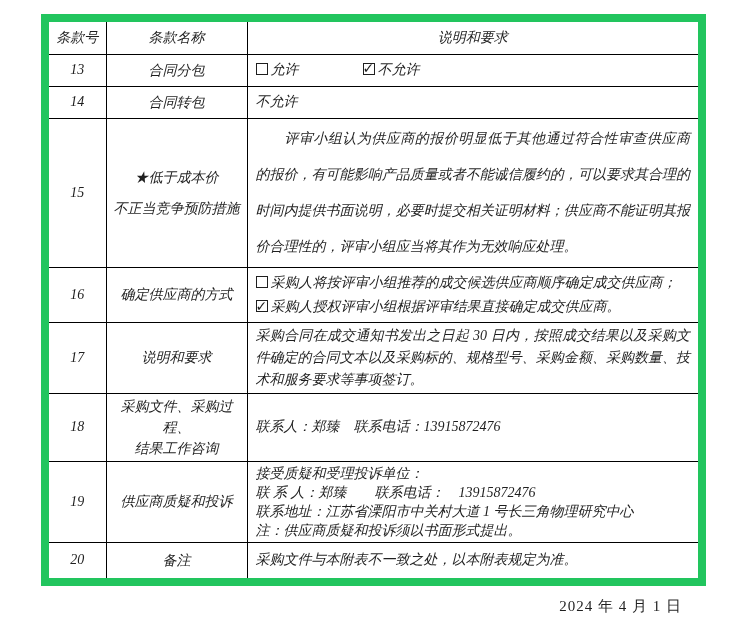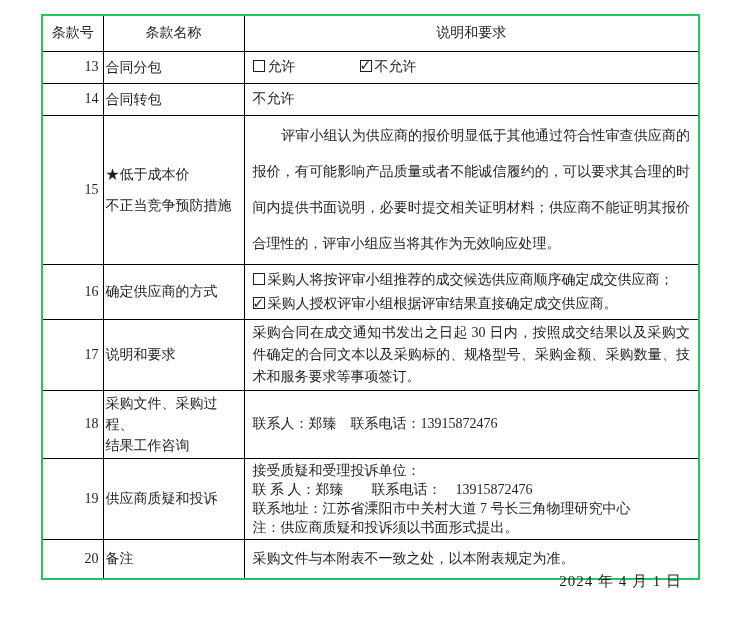--- a/index.html
+++ b/index.html
@@ -13,34 +13,35 @@
     position: relative;
     overflow: hidden;
   }
   .doc-table {
     position: absolute;
     left: 41px;
     top: 14px;
     width: 657px;
     border-collapse: collapse;
     table-layout: fixed;
-    border: 2px solid #22c55e;
+    border: 8px solid #22c55e;
+    font-style: italic;
   }
   .doc-table th, .doc-table td {
     border: 1px solid #000;
     font-size: 14px;
     font-weight: normal;
     vertical-align: middle;
     padding: 2px 4px;
     overflow: hidden;
   }
   .doc-table thead tr { height: 36px; }
   .doc-table th { text-align: center; }
-  td.c-id { text-align: right; }
-  td.c-name { padding: 2px 2px; }
+  td.c-id { text-align: center; }
+  td.c-name { text-align: center; padding: 2px 2px; }
   td.c-desc { text-align: left; padding: 2px 8px; }
   
   tbody tr:nth-child(1) { height: 32px; }
   tbody tr:nth-child(2) { height: 32px; }
   tbody tr:nth-child(3) { height: 126px; }
   tbody tr:nth-child(4) { height: 55px; }
   tbody tr:nth-child(5) { height: 67px; }
   tbody tr:nth-child(6) { height: 43px; }
   tbody tr:nth-child(7) { height: 80px; }
   tbody tr:nth-child(8) { height: 40px; }
@@ -74,21 +75,21 @@
   .cbx .mark {
     position: absolute;
     left: -1px;
     top: -7px;
     font-size: 14px;
     font-family: "DejaVu Sans", sans-serif;
     color: #1f1f1f;
   }
   .doc-date {
     position: absolute;
-    top: 572px;
+    top: 597px;
     right: 62px;
     font-size: 15px;
     letter-spacing: 1px;
   }
 </style>
 </head>
 <body>
 
 <table class="doc-table">
   <colgroup>
@@ -162,21 +163,21 @@
         </td>
       </tr>
       <tr>
         <td class="c-id">19</td>
         <td class="c-name">
           <div class="nline">供应商质疑和投诉</div>
         </td>
         <td class="c-desc">
           <div class="ln tight">接受质疑和受理投诉单位：</div>
           <div class="ln tight">联 系 人：郑臻　　联系电话：　13915872476</div>
-          <div class="ln tight">联系地址：江苏省溧阳市中关村大道 7 号长三角物理研究中心</div>
+          <div class="ln tight">联系地址：江苏省溧阳市中关村大道 1 号长三角物理研究中心</div>
           <div class="ln tight">注：供应商质疑和投诉须以书面形式提出。</div>
         </td>
       </tr>
       <tr>
         <td class="c-id">20</td>
         <td class="c-name">
           <div class="nline">备注</div>
         </td>
         <td class="c-desc">
           <div class="ln">采购文件与本附表不一致之处，以本附表规定为准。</div>

